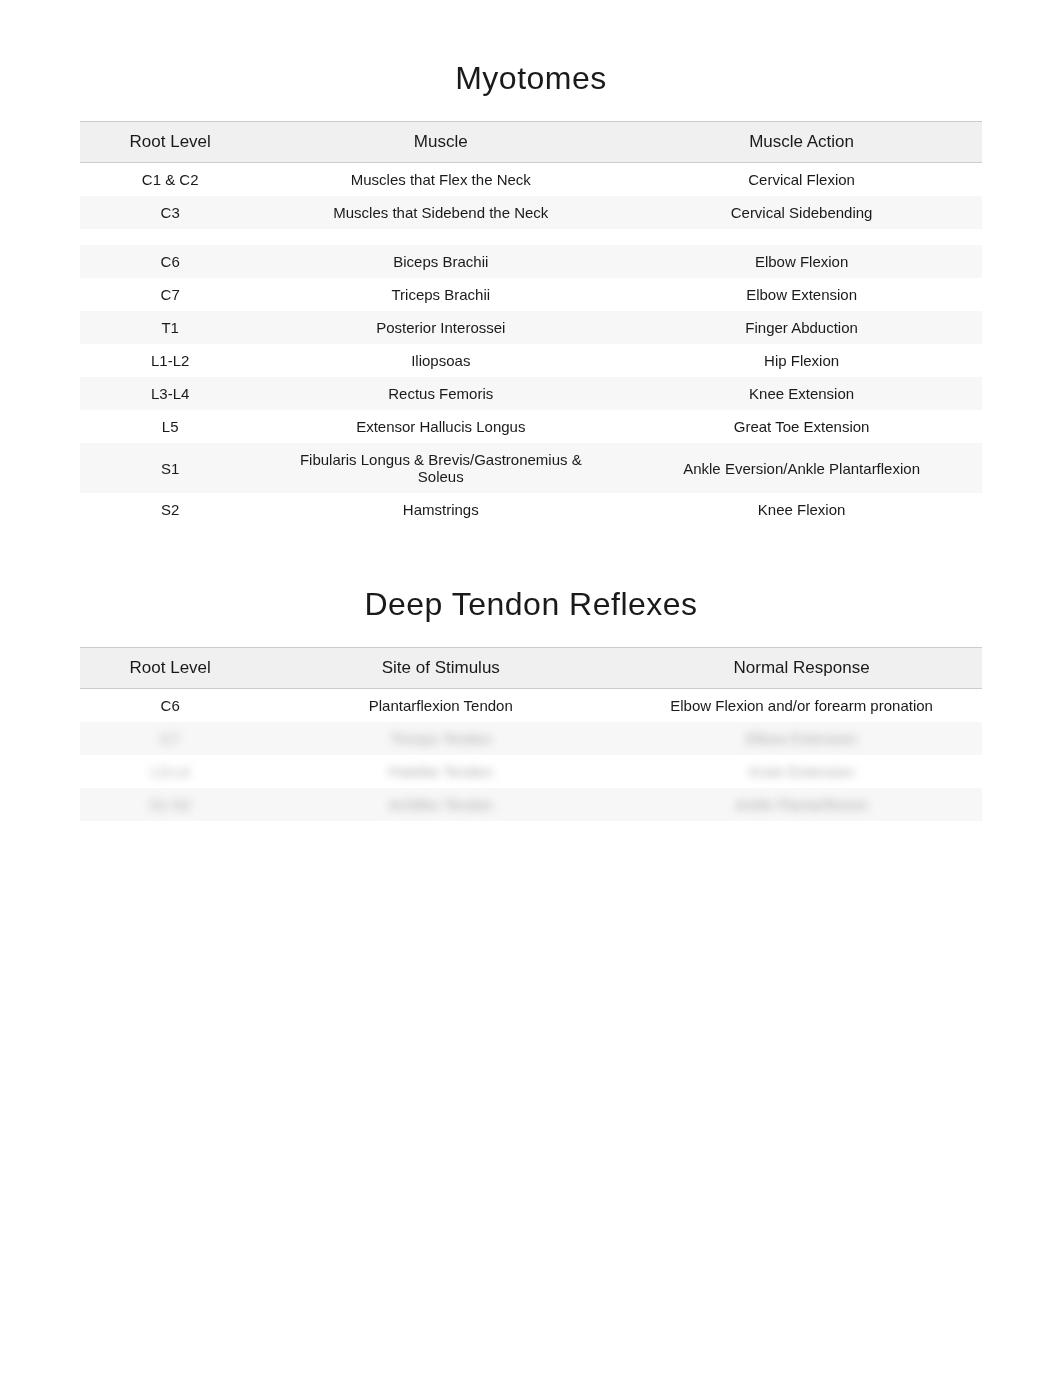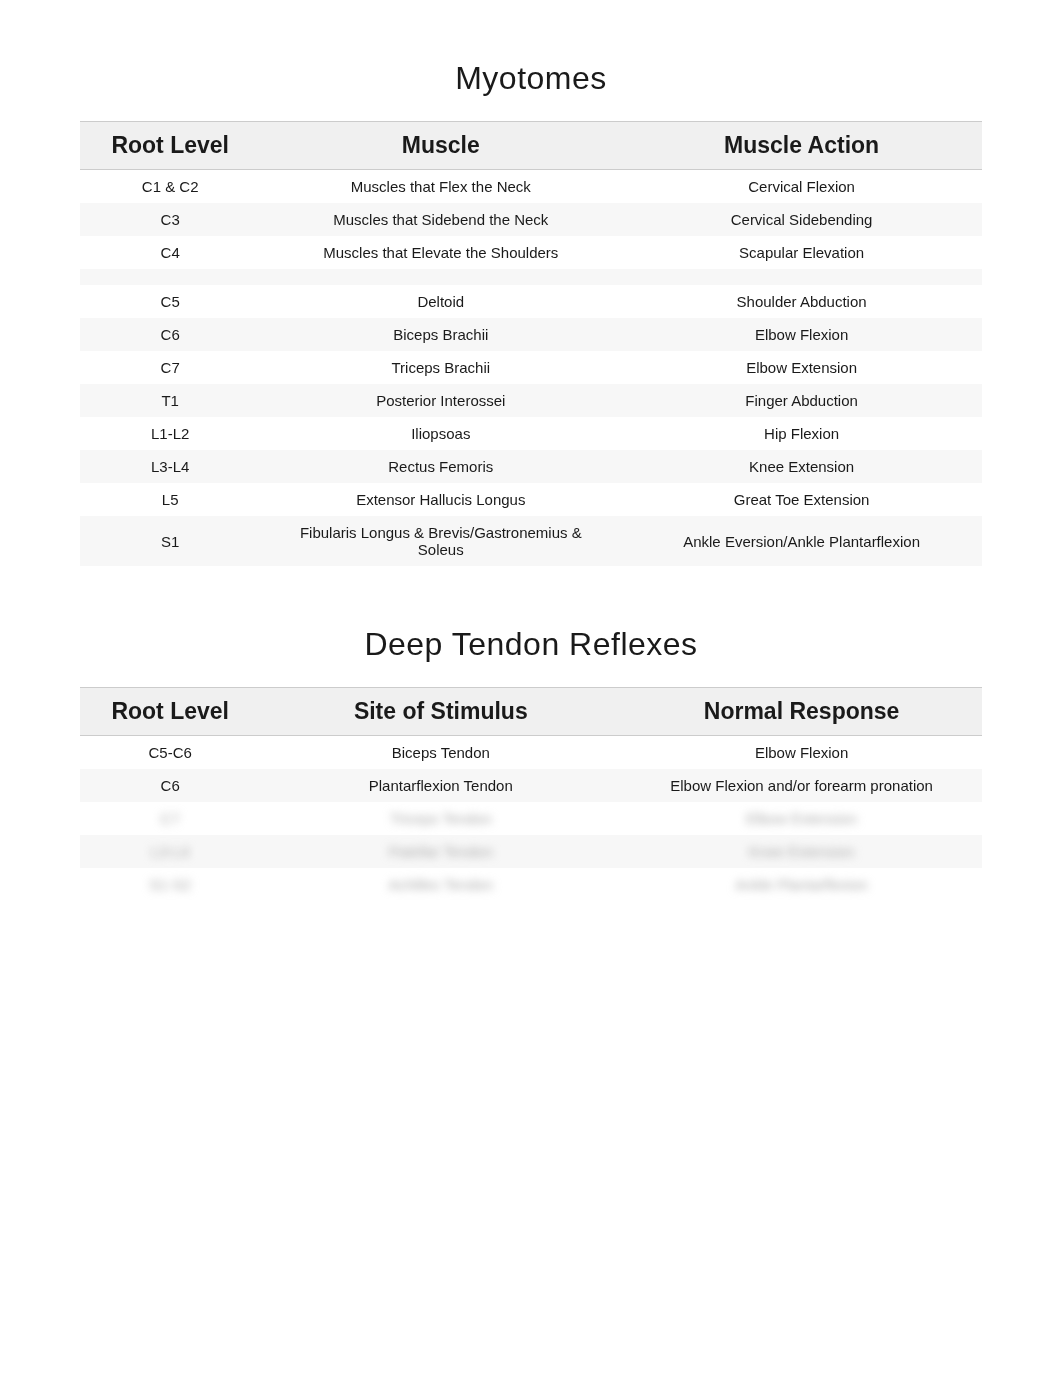--- a/index.html
+++ b/index.html
@@ -30,22 +30,22 @@
       border-collapse: collapse;
       margin-bottom: 60px;
     }
 
     .table-wrapper table {
       width: 100%;
       border-collapse: collapse;
     }
 
     .table-header-row th {
-      font-weight: 700;
-      font-size: 23px;
+      font-weight: 400;
+      font-size: 17px;
       padding: 10px 16px 10px 16px;
       text-align: center;
       background: #f0f0f0;
       border-top: 1px solid #ccc;
       border-bottom: 1px solid #ccc;
     }
 
     .table-body-row td {
       font-size: 15px;
       padding: 8px 16px;
@@ -94,33 +94,23 @@
           <td>C1 &amp; C2</td>
           <td>Muscles that Flex the Neck</td>
           <td>Cervical Flexion</td>
         </tr>
         <tr class="table-body-row">
           <td>C3</td>
           <td>Muscles that Sidebend the Neck</td>
           <td>Cervical Sidebending</td>
         </tr>
         <tr class="table-body-row">
-          <td>C4</td>
-          <td>Muscles that Elevate the Shoulders</td>
-          <td>Scapular Elevation</td>
-        </tr>
-        <tr class="table-body-row">
           <td></td>
           <td></td>
           <td></td>
-        </tr>
-        <tr class="table-body-row">
-          <td>C5</td>
-          <td>Deltoid</td>
-          <td>Shoulder Abduction</td>
         </tr>
         <tr class="table-body-row">
           <td>C6</td>
           <td>Biceps Brachii</td>
           <td>Elbow Flexion</td>
         </tr>
         <tr class="table-body-row">
           <td>C7</td>
           <td>Triceps Brachii</td>
           <td>Elbow Extension</td>
@@ -143,41 +133,41 @@
         <tr class="table-body-row">
           <td>L5</td>
           <td>Extensor Hallucis Longus</td>
           <td>Great Toe Extension</td>
         </tr>
         <tr class="table-body-row">
           <td>S1</td>
           <td>Fibularis Longus &amp; Brevis/Gastronemius &amp; Soleus</td>
           <td>Ankle Eversion/Ankle Plantarflexion</td>
         </tr>
+        <tr class="table-body-row">
+          <td>S2</td>
+          <td>Hamstrings</td>
+          <td>Knee Flexion</td>
+        </tr>
       </tbody>
   </table>
 </div>
 
 <h1 class="section-title section-gap">Deep Tendon Reflexes</h1>
 
 <div class="table-wrapper">
   <table>
     <thead>
       <tr class="table-header-row">
         <th class="col-root">Root Level</th>
         <th class="col-muscle">Site of Stimulus</th>
         <th class="col-action">Normal Response</th>
       </tr>
     </thead>
     <tbody id="dtr-tbody">
-    <tr class="table-body-row">
-          <td>C5-C6</td>
-          <td>Biceps Tendon</td>
-          <td>Elbow Flexion</td>
-        </tr>
         <tr class="table-body-row">
           <td>C6</td>
           <td>Plantarflexion Tendon</td>
           <td>Elbow Flexion and/or forearm pronation</td>
         </tr>
         <tr class="table-body-row">
           <td class="blurred">C7</td>
           <td class="blurred">Triceps Tendon</td>
           <td class="blurred">Elbow Extension</td>
         </tr>

